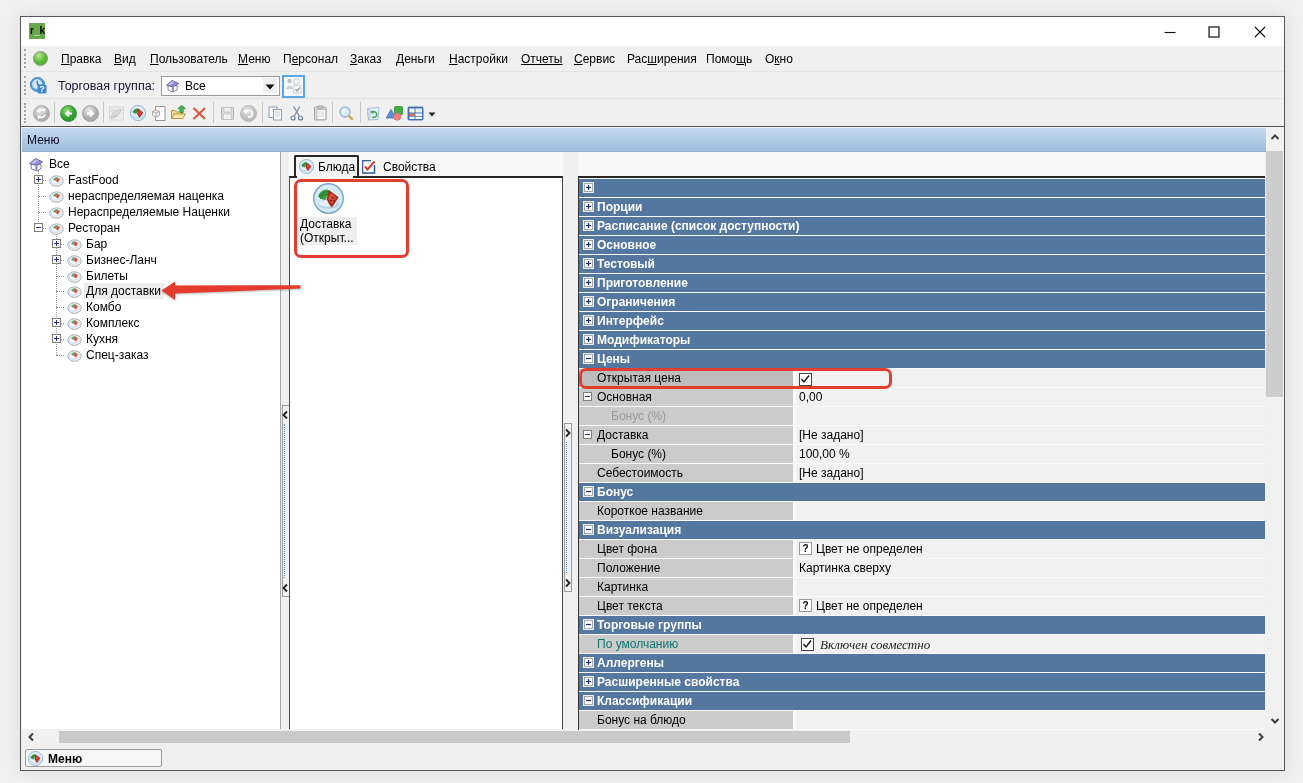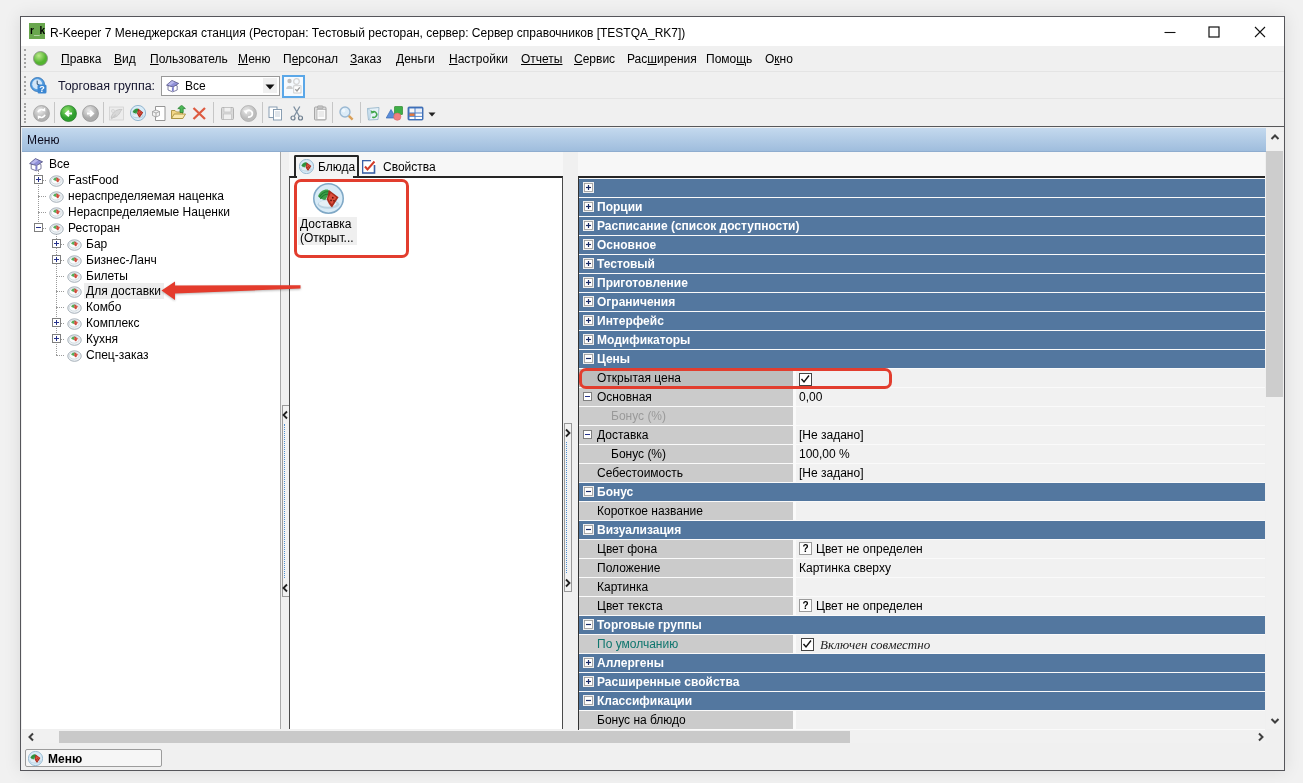--- a/index.html
+++ b/index.html
@@ -36,21 +36,20 @@
 .gtxt{position:absolute;top:2.5px;white-space:nowrap;}
 #vscroll{left:1245px;top:1px;width:17px;height:601px;background:#f1f1f1;}
 #hscroll{left:1px;top:603px;width:1244px;height:14px;background:#f1f1f1;}
 #statusbar{left:0;top:726px;width:100%;height:27px;background:#f0f0f0;}
 #stab{left:4px;top:6px;width:135px;height:16px;background:#f6f6f6;border:1px solid #9c9c9c;border-radius:2px;}
 </style></head><body>
 
 <div id="win" class="abs">
 <div id="titlebar" class="abs"></div>
 <div id="appicon" class="abs">r<span style="color:#fff">_</span>k</div>
-<div class="abs" style="left:29px;top:9px;white-space:nowrap;">R-Keeper 7 Менеджерская станция (Ресторан: Тестовый ресторан, сервер: Сервер справочников [TESTQA_RK7])</div>
 <svg class="abs" style="left:1141px;top:7px;" width="16" height="16" viewBox="0 0 16 16">
       <line x1="2.5" y1="8.5" x2="13.5" y2="8.5" stroke="#111" stroke-width="1.1"></line>
     </svg>
 <svg class="abs" style="left:1185px;top:7px;" width="16" height="16" viewBox="0 0 16 16">
       <rect x="3" y="3" width="10" height="10" fill="none" stroke="#111" stroke-width="1.2"></rect>
     </svg>
 <svg class="abs" style="left:1231px;top:7px;" width="16" height="16" viewBox="0 0 16 16">
       <path d="M3 3 L13 13 M13 3 L3 13" stroke="#111" stroke-width="1.1"></path>
     </svg>
 <div id="menubar" class="abs">

